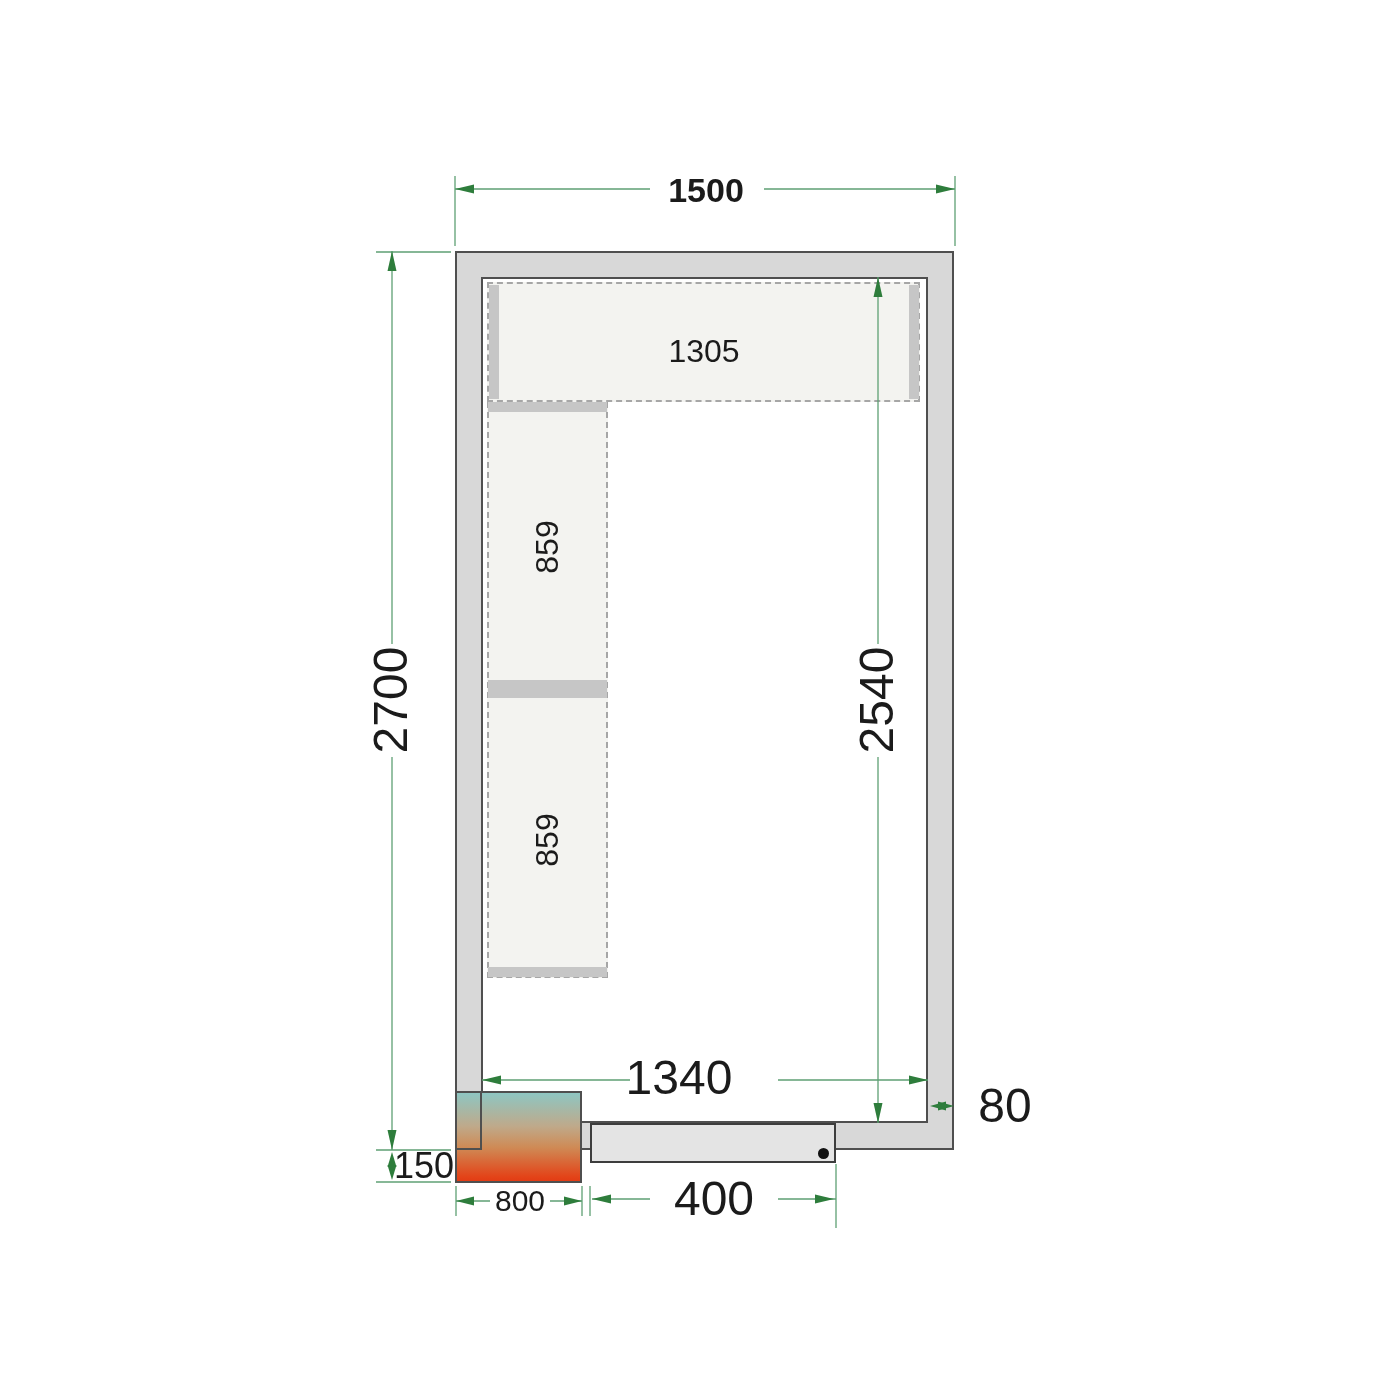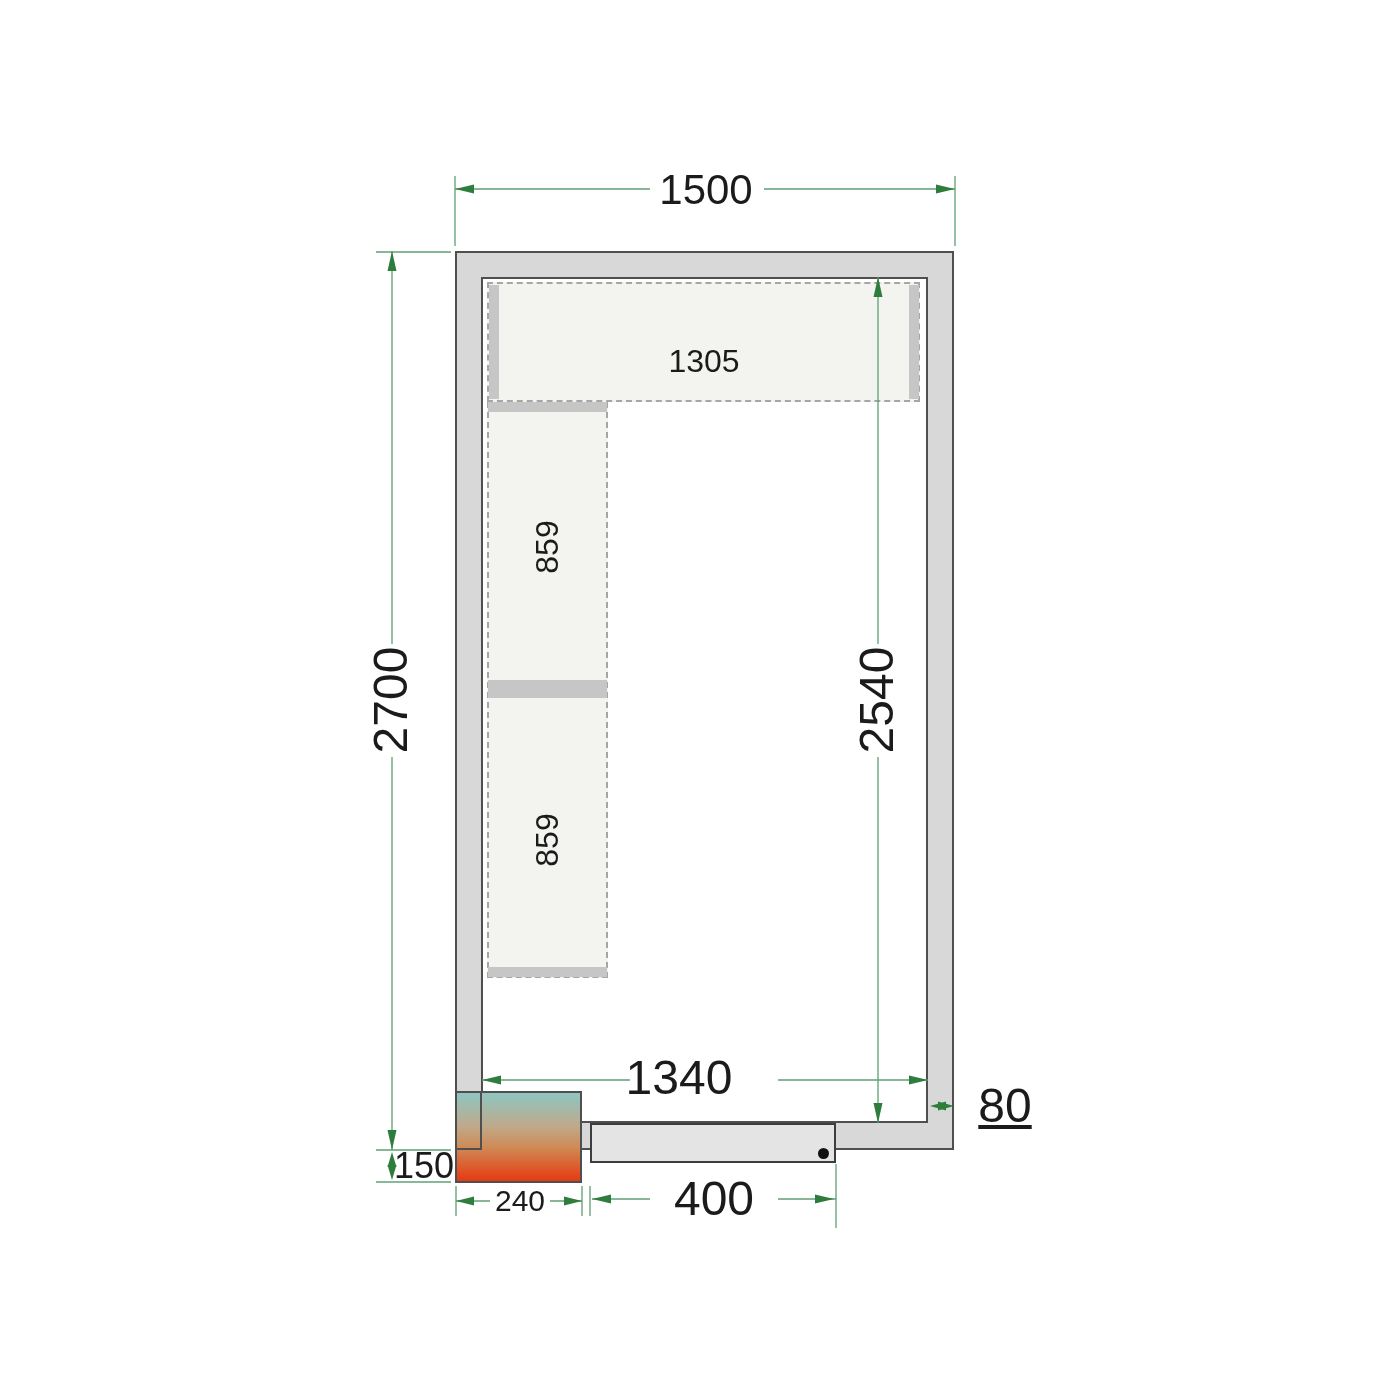--- a/index.html
+++ b/index.html
@@ -52,34 +52,34 @@
     background:#111111;
   }
 
   
   .dim-label{
     position:absolute;color:#1b1b1b;white-space:nowrap;
     transform:translate(-50%,-50%);line-height:1;
   }
   .dim-label.rot{transform:translate(-50%,-50%) rotate(-90deg);}
   .fs48{font-size:48px;}
-  .fs42{font-size:42px;}
+  .fs42{font-size:34px;font-weight:bold;}
   .fs32{font-size:32px;}
   .fs30{font-size:30px;}
   .fs28{font-size:36px;}
 
   .l-1500{left:706px;top:190px;}
   .l-2700{left:391px;top:700px;}
   .l-2540{left:877px;top:700px;}
   .l-1340{left:679px;top:1078px;}
-  .l-80  {left:1005px;top:1106px;text-decoration:underline;}
+  .l-80  {left:1005px;top:1106px;}
   .l-150 {left:424px;top:1166px;}
   .l-450 {left:520px;top:1201px;}
   .l-700 {left:714px;top:1199px;}
-  .l-1305{left:704px;top:361px;}
+  .l-1305{left:704px;top:351px;}
   .l-859a{left:547px;top:547px;}
   .l-859b{left:547px;top:840px;}
 
   svg.dims{position:absolute;left:0;top:0;pointer-events:none;}
   .dline{stroke:#5fa074;stroke-width:1.3;fill:none;}
   .darrow{fill:#2e7d3c;stroke:none;}
 </style>
 </head>
 <body>
 
@@ -153,19 +153,19 @@
       <polygon class="darrow" points="834,1199 815,1194.5 815,1203.5"></polygon>
     </g>
   </svg>
 
   <div class="dim-label fs42 l-1500">1500</div>
   <div class="dim-label fs48 rot l-2700">2700</div>
   <div class="dim-label fs48 rot l-2540">2540</div>
   <div class="dim-label fs48 l-1340">1340</div>
   <div class="dim-label fs48 l-80">80</div>
   <div class="dim-label fs28 l-150">150</div>
-  <div class="dim-label fs30 l-450">240</div>
+  <div class="dim-label fs30 l-450">800</div>
   <div class="dim-label fs48 l-700">400</div>
   <div class="dim-label fs32 l-1305">1305</div>
   <div class="dim-label fs32 rot l-859a">859</div>
   <div class="dim-label fs32 rot l-859b">859</div>
 
 </div>
 
 </body></html>

